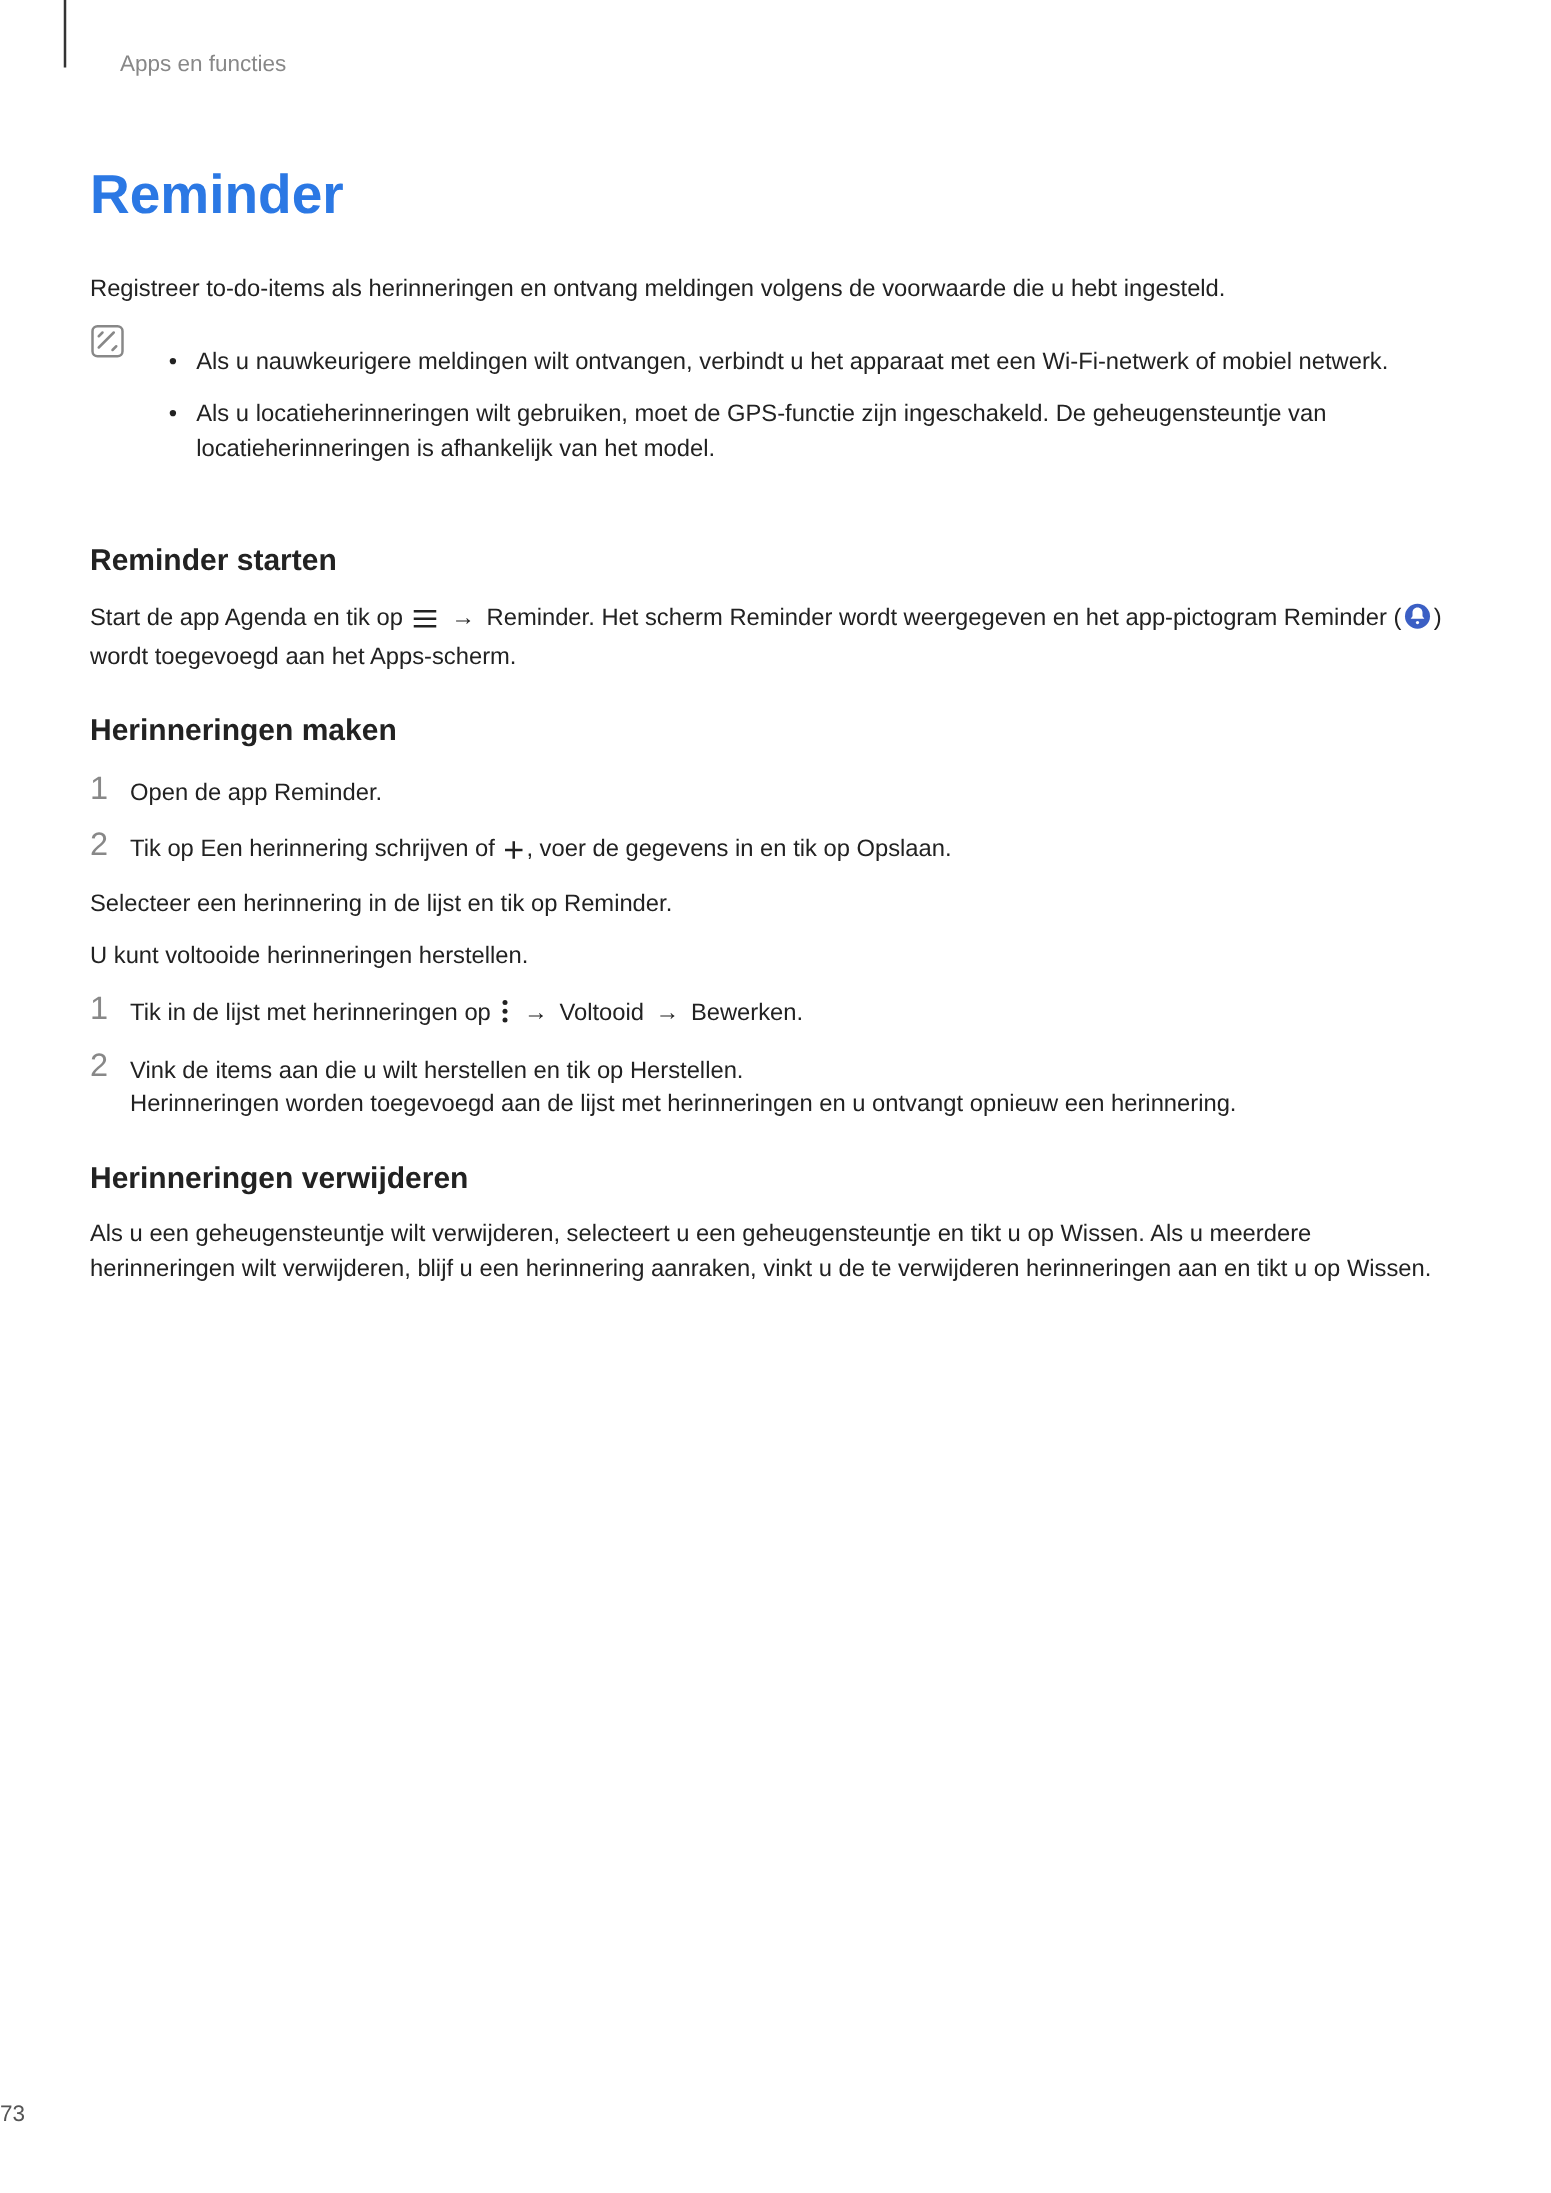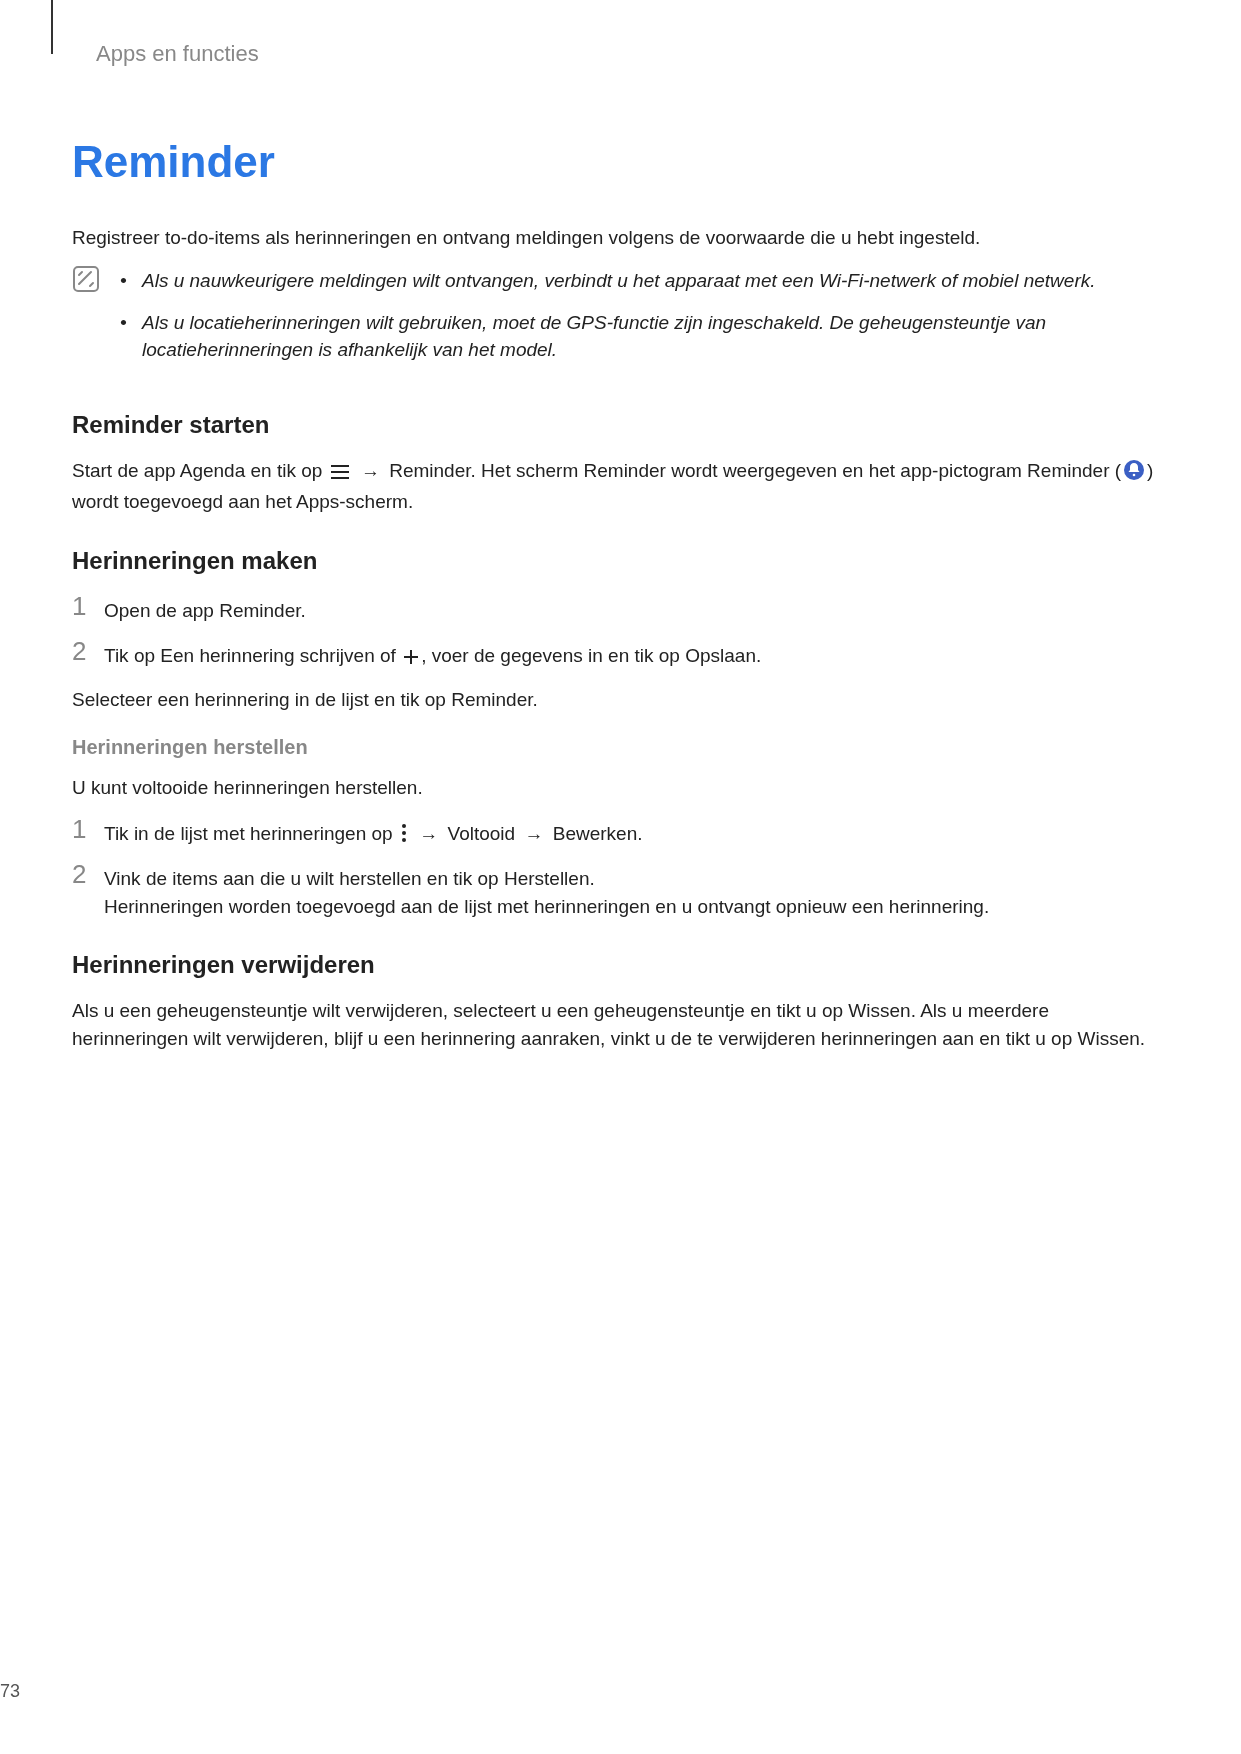--- a/index.html
+++ b/index.html
@@ -21,44 +21,43 @@
   .vbar {
     position: absolute;
     left: 51px;
     top: 0;
     width: 2px;
     height: 54px;
     background: #333;
   }
   .breadcrumb {
     color: #888;
-    font-size: 22px;
+    font-size: 18px;
     margin-left: 24px;
     margin-bottom: 60px;
   }
   h1.title {
     color: #2b78e4;
     font-weight: bold;
     font-size: 44px;
     margin: 0 0 30px 0;
   }
   p { margin: 0 0 14px 0; }
   .note-block {
     display: flex;
     gap: 18px;
     margin-bottom: 26px;
   }
   .note-icon {
     flex: 0 0 auto;
   }
   .note-list {
-    margin: 2px;
+    margin: 17px;
     padding: 0;
     list-style: none;
-    font-style: italic;
   }
   .note-list li {
     position: relative;
     padding-left: 22px;
     margin-bottom: 14px;
   }
   .note-list li::before {
     content: "•";
     position: absolute;
     left: 0;
@@ -175,21 +174,20 @@
               <line x1="1" y1="8" x2="15" y2="8" stroke="#222" stroke-width="2"></line>
             </svg></span><span>, voer de gegevens in en tik op </span><b>Opslaan</b><span>.</span>
       </span>
     </li>
   </ol>
 
   <p>
     <span>Selecteer een herinnering in de lijst en tik op </span><b>Reminder</b><span>.</span>
   </p>
 
-  <h3 class="subsub">Herinneringen herstellen</h3>
   <p>U kunt voltooide herinneringen herstellen.</p>
   <ol class="ol">
     <li>
       <span class="num">1</span>
       <span class="body">
         <span>Tik in de lijst met herinneringen op </span><span class="inline-icon"><svg width="8" height="20" viewBox="0 0 8 20">
               <circle cx="4" cy="3" r="2" fill="#222"></circle>
               <circle cx="4" cy="10" r="2" fill="#222"></circle>
               <circle cx="4" cy="17" r="2" fill="#222"></circle>
             </svg></span>

